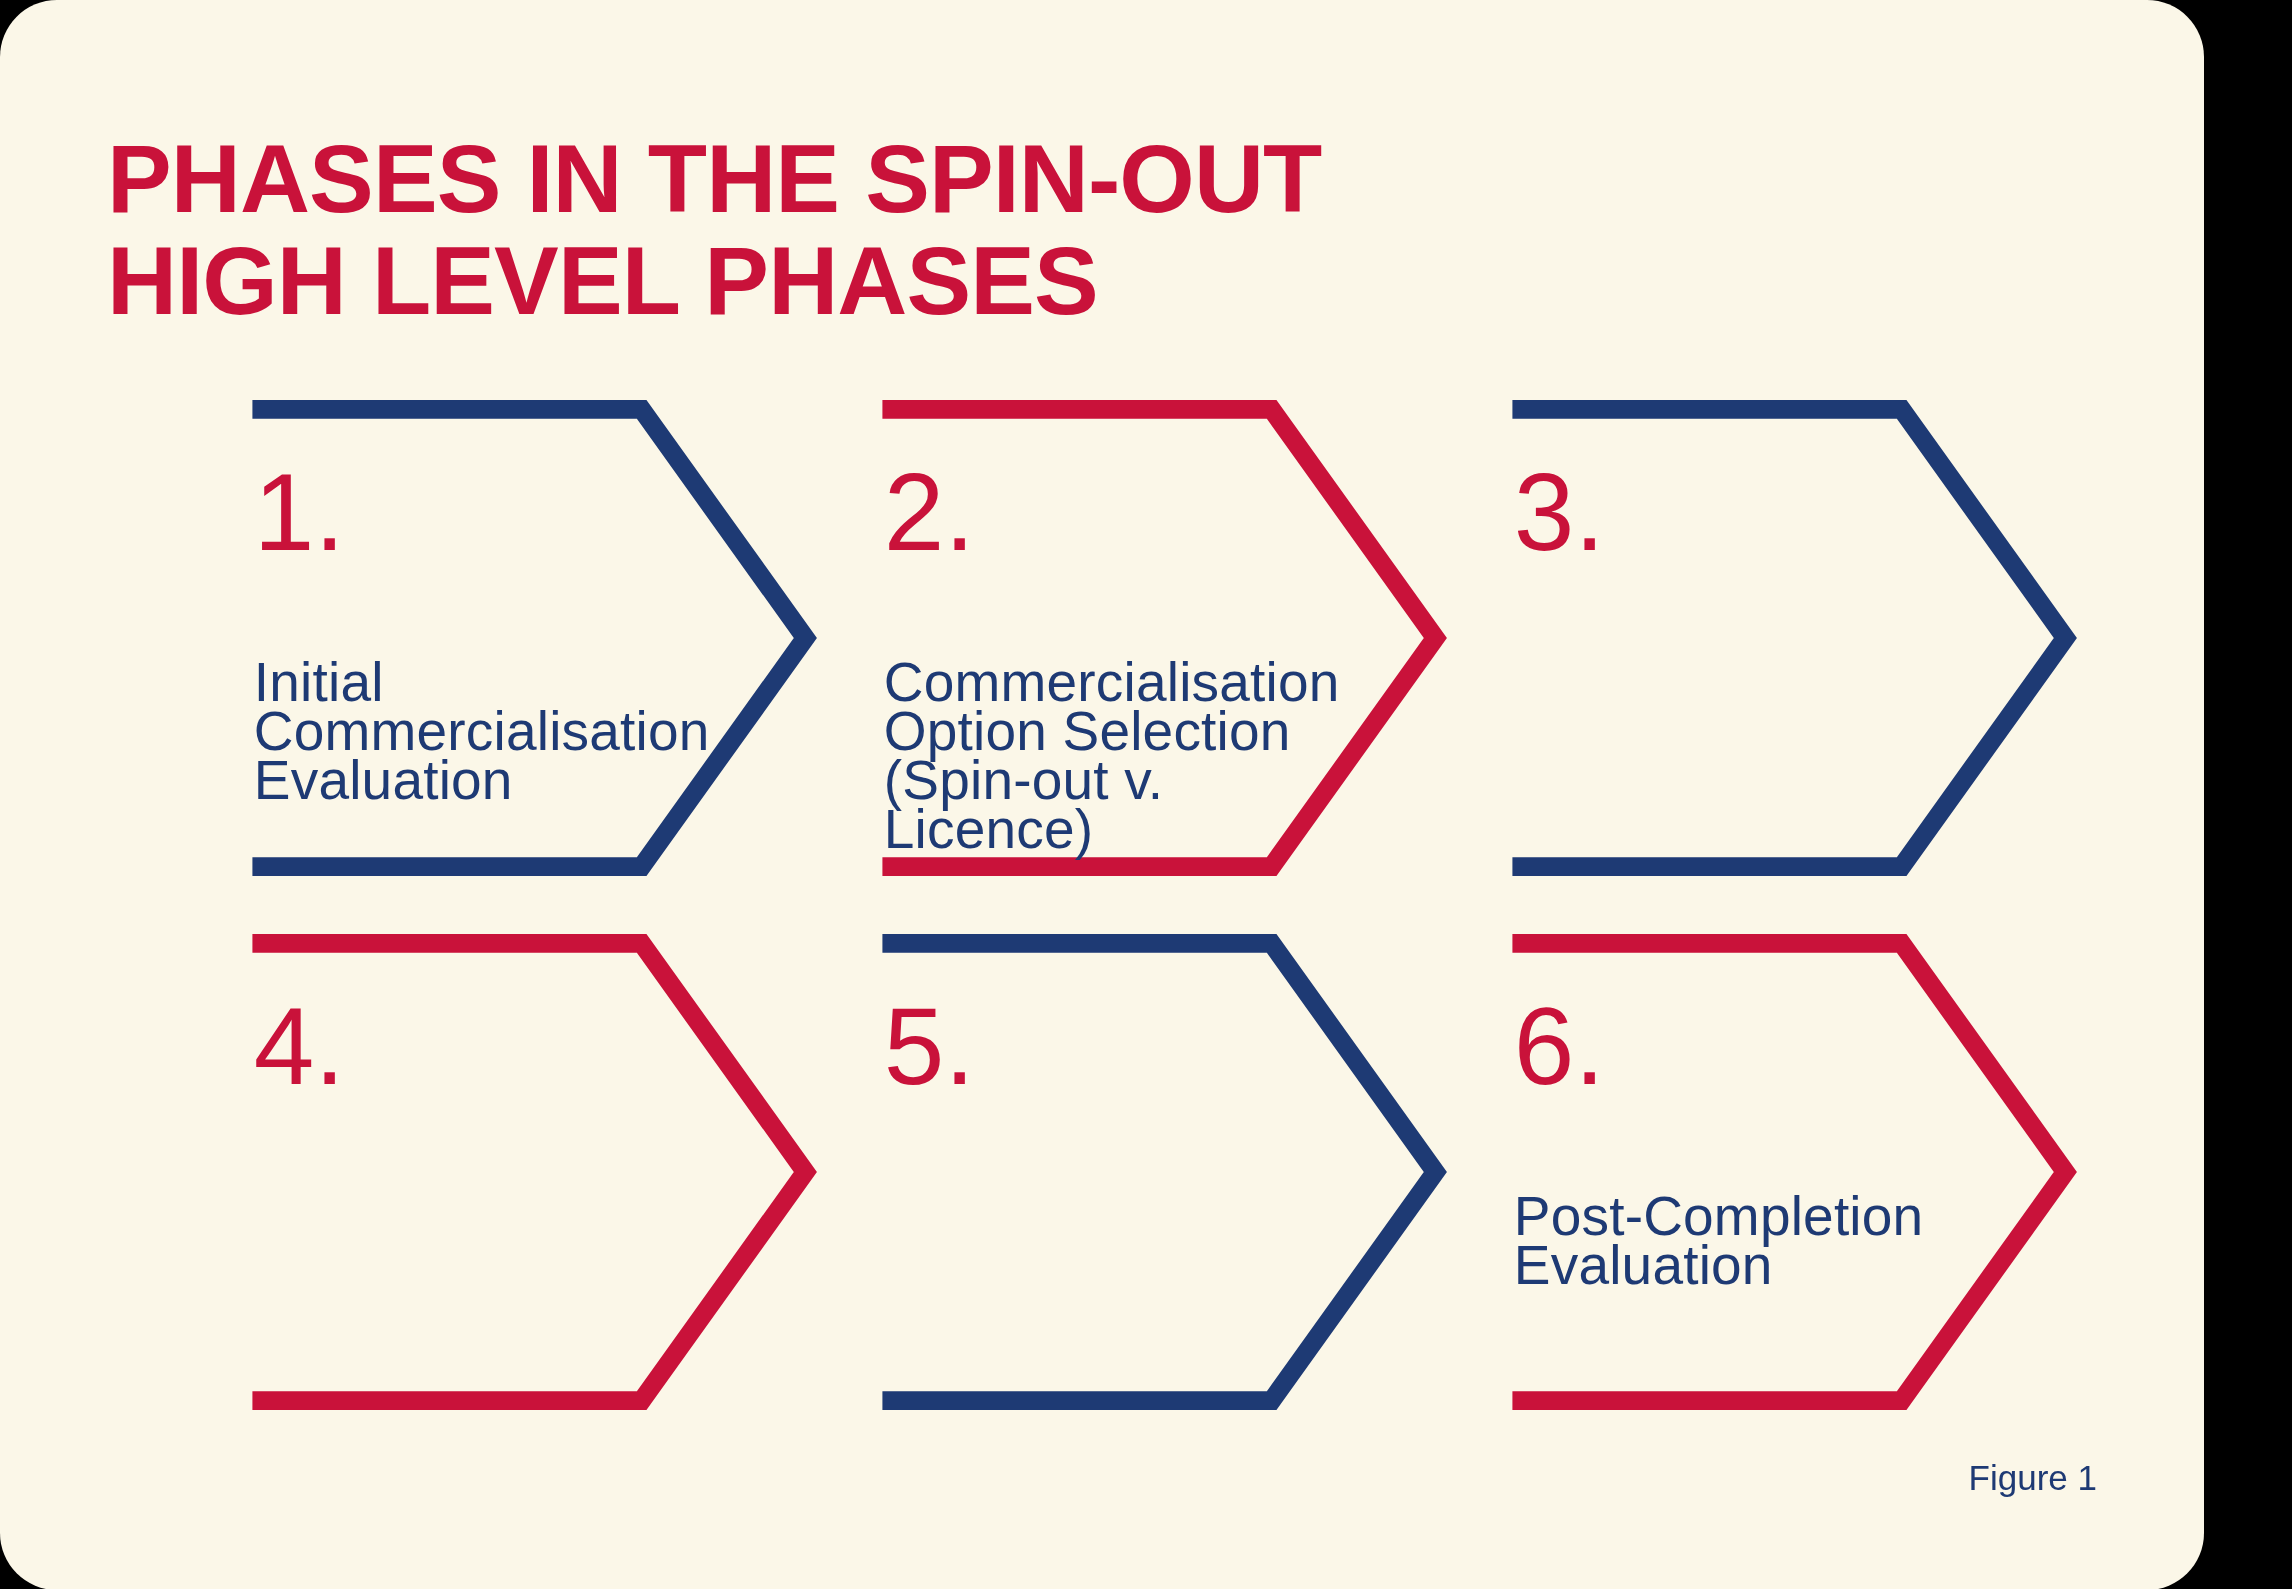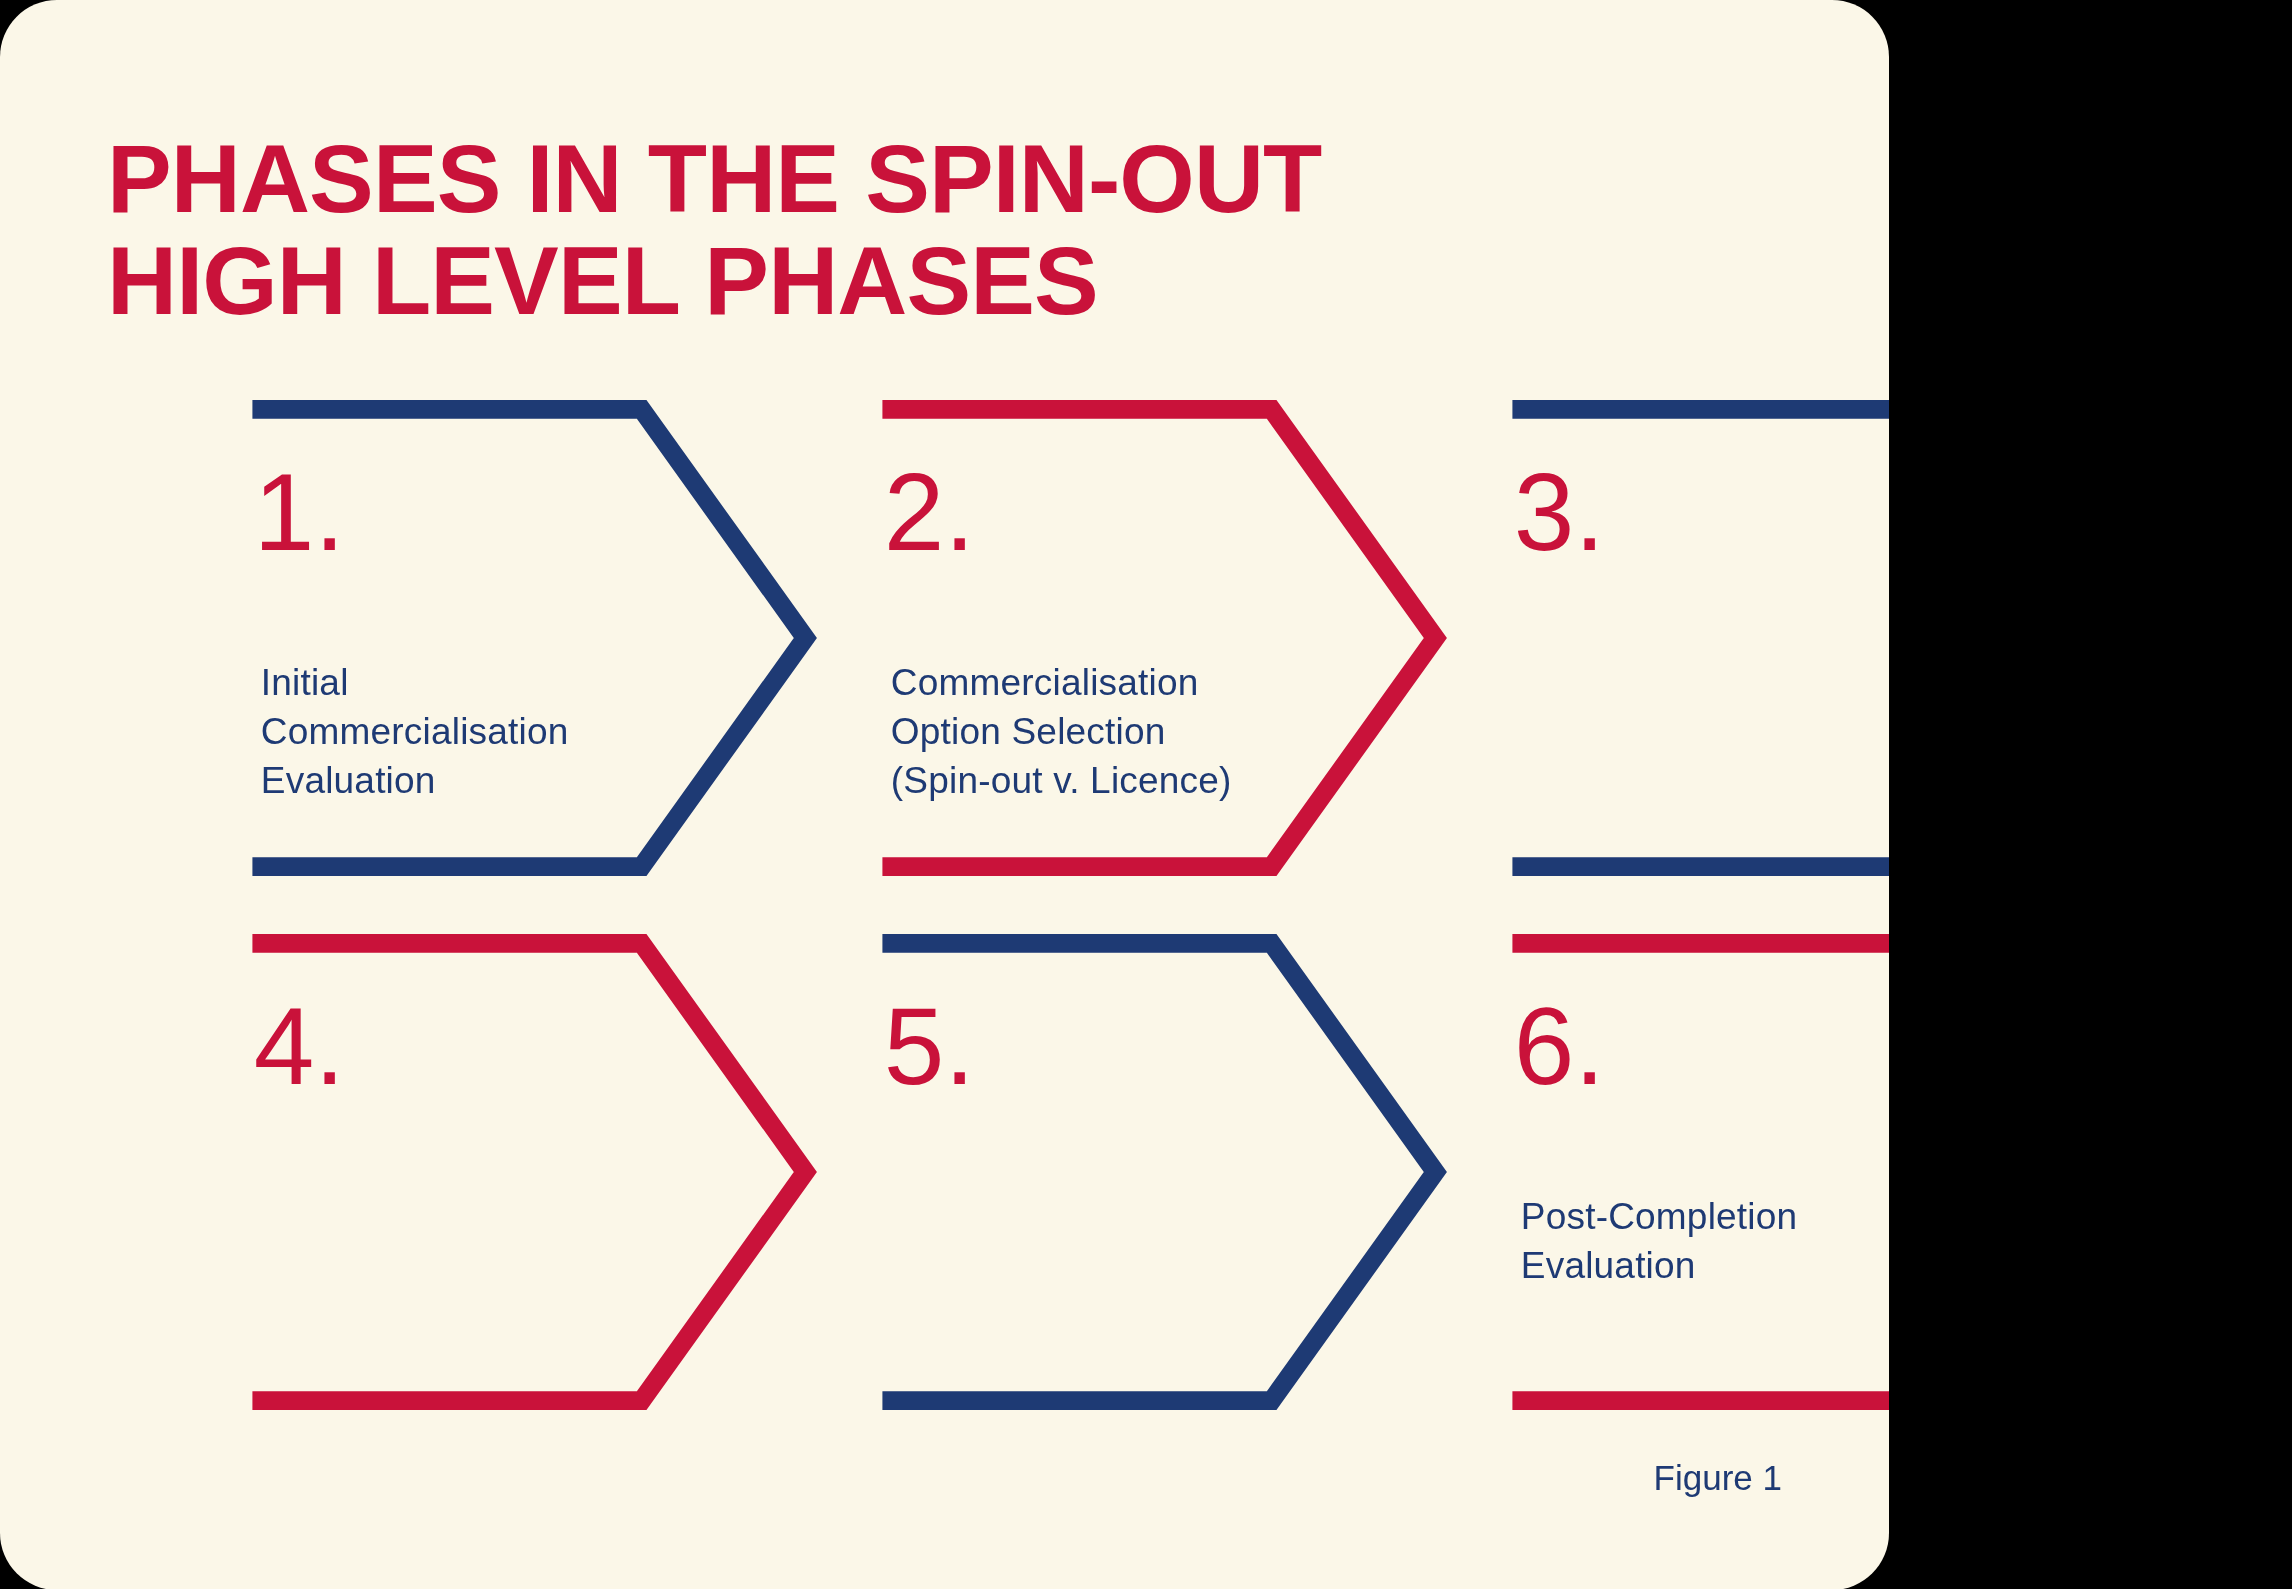--- a/index.html
+++ b/index.html
@@ -3,21 +3,21 @@
 <meta charset="utf-8">
 <style>
   html, body {
     margin: 0;
     padding: 0;
     background: #000;
     font-family: "Liberation Sans", "DejaVu Sans", sans-serif;
   }
   .card {
     position: relative;
-    width: 1889px;
+    width: 2204px;
     height: 1590px;
     background: var(--cream, #FBF7E8);
     border-radius: 57px;
     overflow: hidden;
   }
   .title {
     position: absolute;
     left: 107px;
     top: 63px;
     font-size: 97px;
@@ -63,27 +63,26 @@
     font-size: 109px;
     line-height: 1.2;
     font-weight: 400;
     color: var(--red, #C9123A);
   }
   .phase-label {
     position: absolute;
     left: 1.8px;
     top: 258px;
     width: 484px;
-    font-size: 37px;
+    font-size: 55px;
     line-height: 49px;
     font-weight: 400;
     color: var(--blue, #1E3A74);
     white-space: pre-line;
     letter-spacing: 0.2px;
-    margin-left: 7px;
   }
   .figure-caption {
     position: absolute;
     right: 107px;
     top: 1458px;
     font-size: 35px;
     font-weight: 400;
     color: var(--blue, #1E3A74);
   }
 </style>

